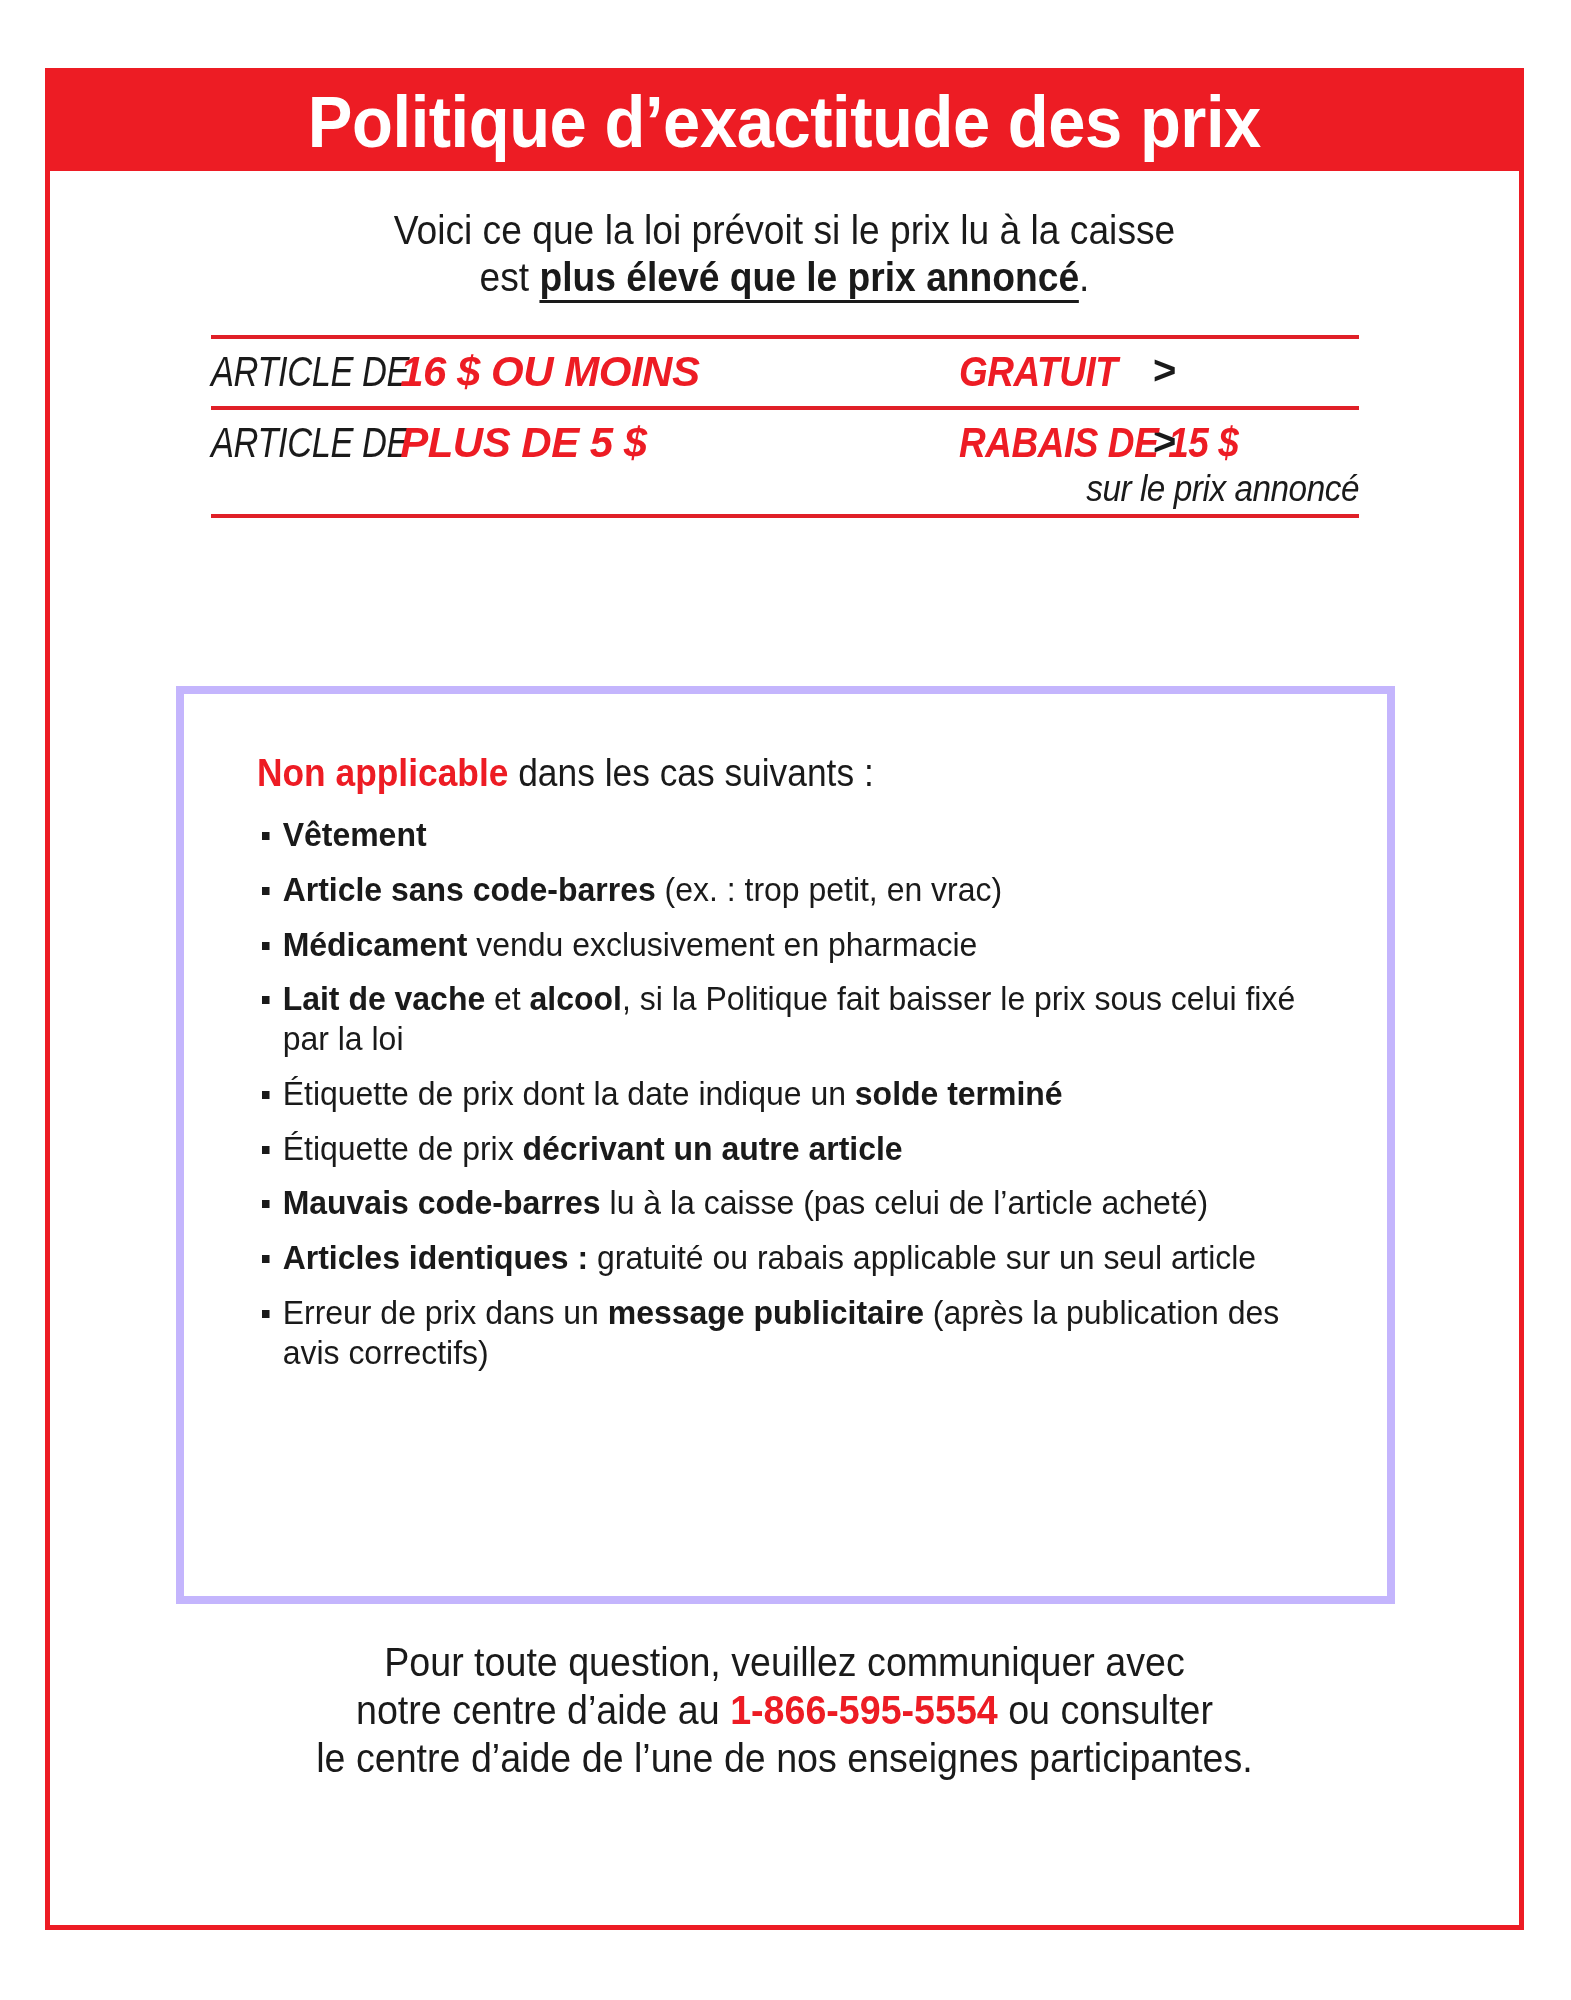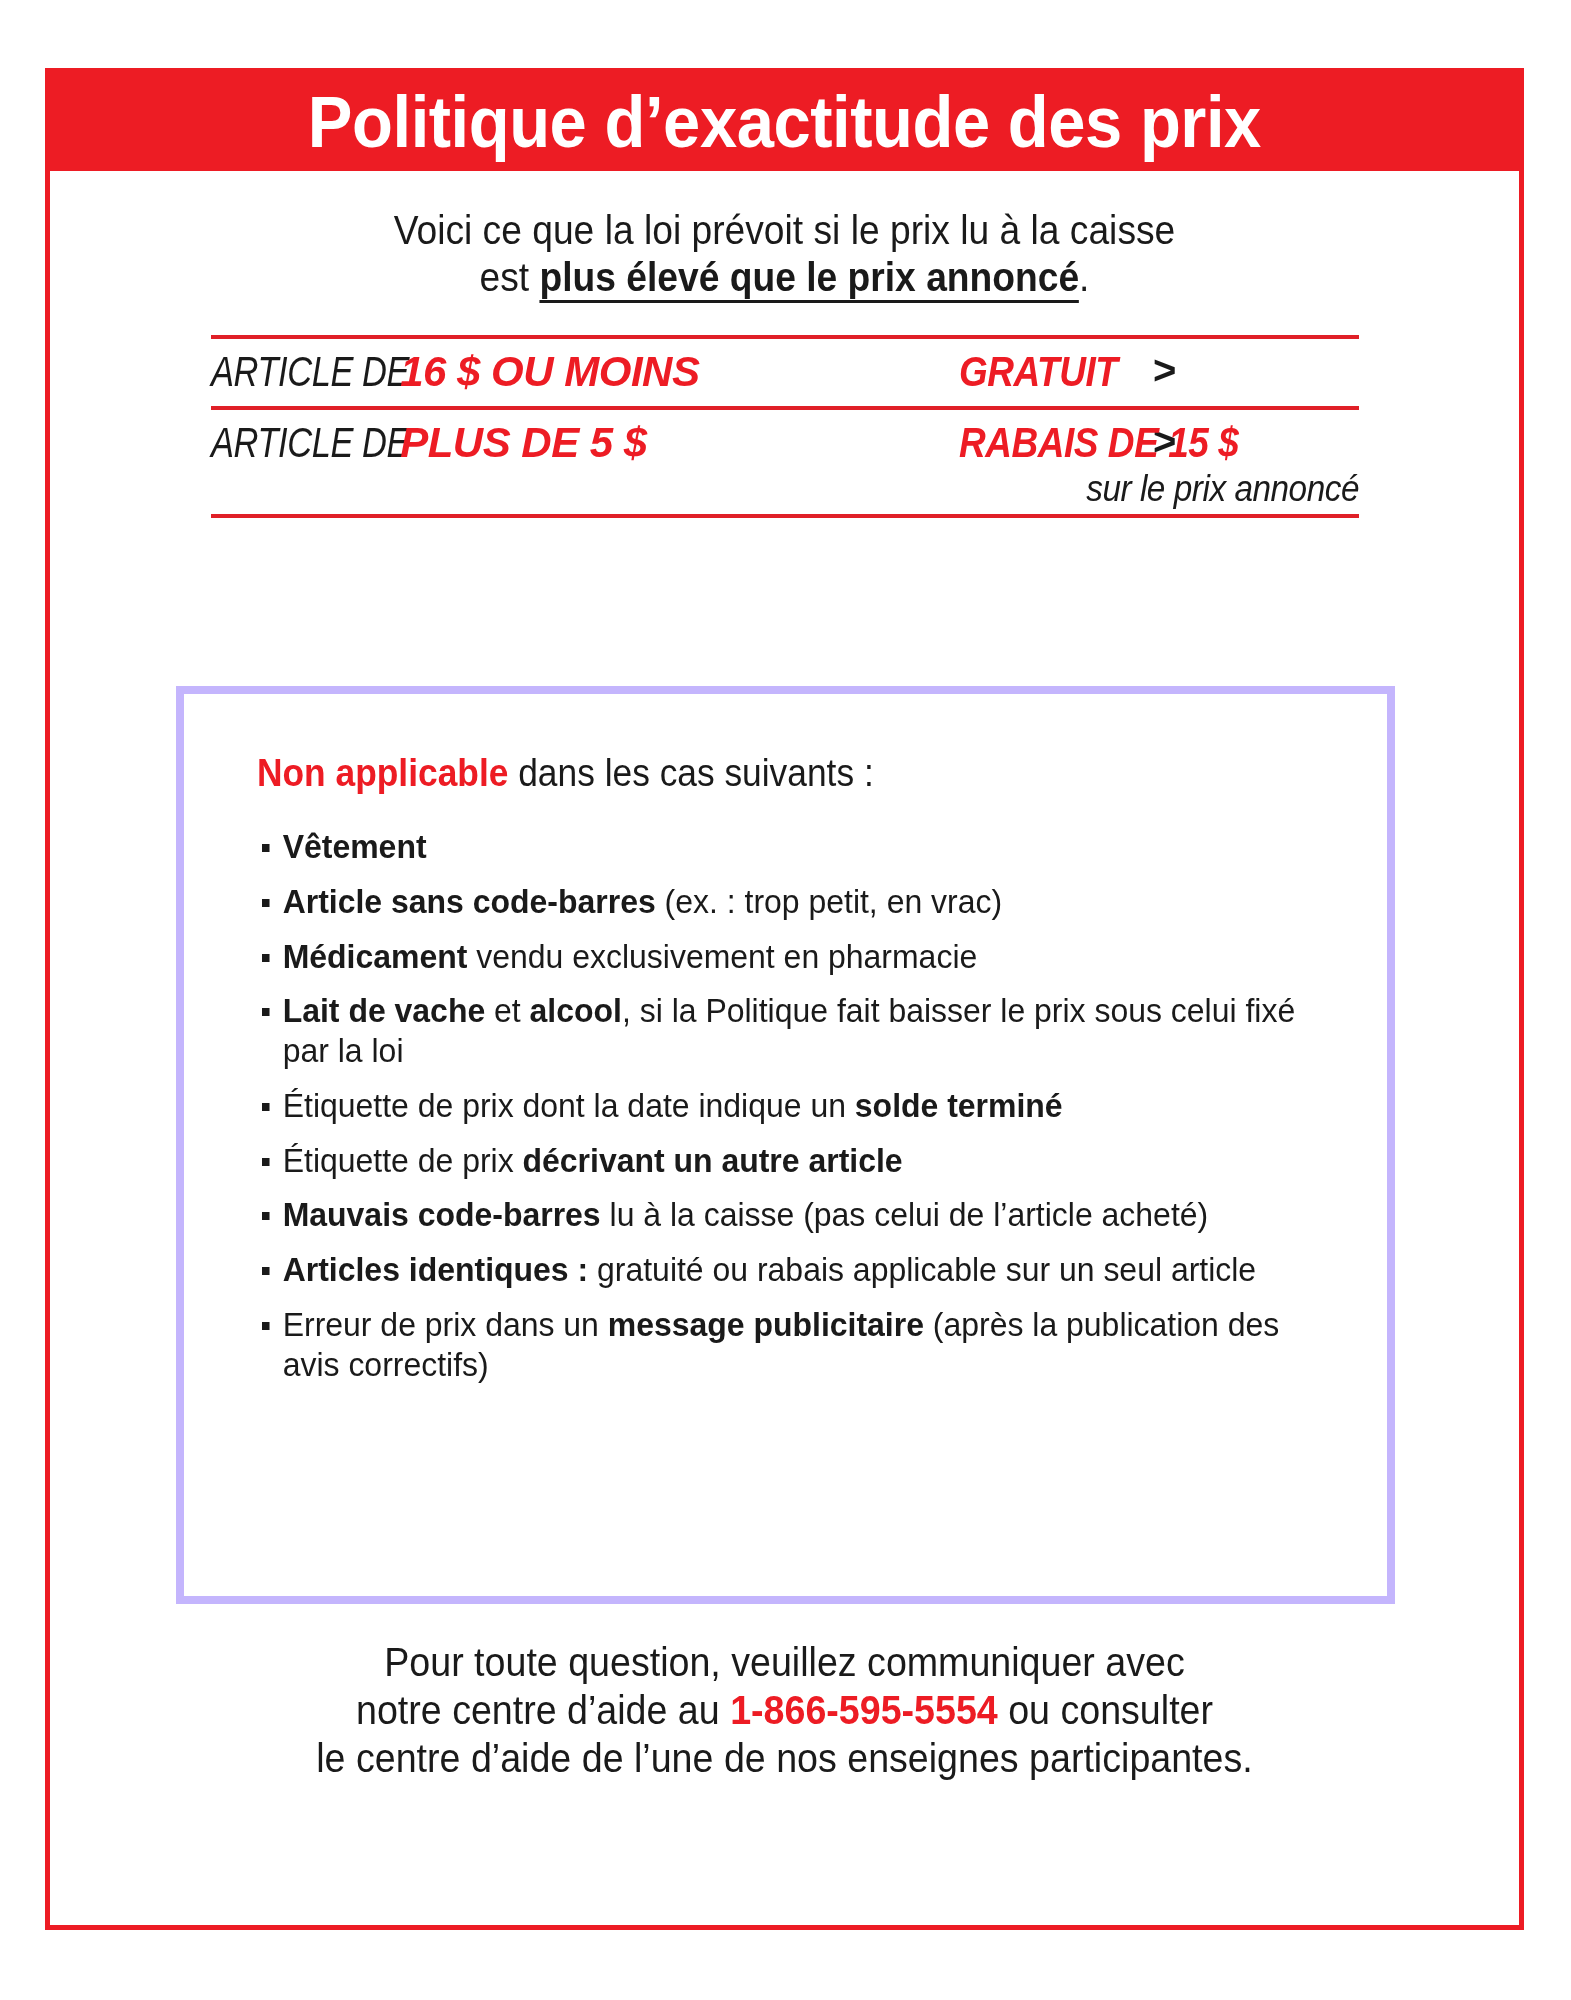--- a/index.html
+++ b/index.html
@@ -151,21 +151,21 @@
     color: #1a1a1a;
     transform: scaleX(0.93);
     transform-origin: left center;
   }
   .excl-head b {
     color: #ed1c24;
     font-weight: bold;
   }
   .excl-list {
     list-style: none;
-    margin: 32px 0 0 0;
+    margin: 20px 0 0 0;
     padding: 0 24px 0 78px;
   }
   .excl-list li {
     position: relative;
     font-size: 34px;
     line-height: 1.17;
     color: #1a1a1a;
     margin-bottom: 15px;
     padding-left: 22px;
     transform: scaleX(0.94);

